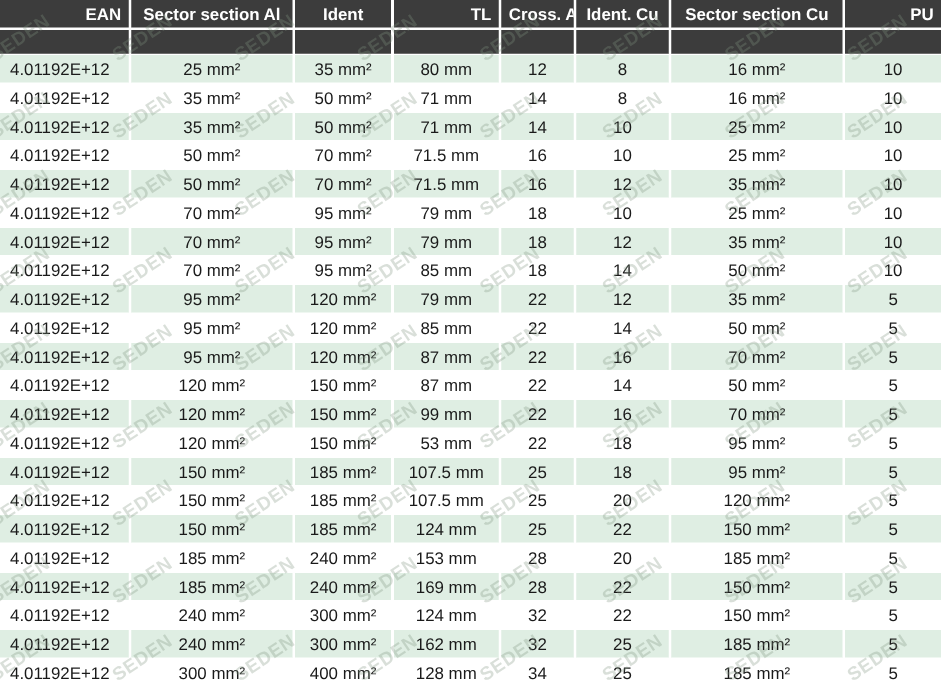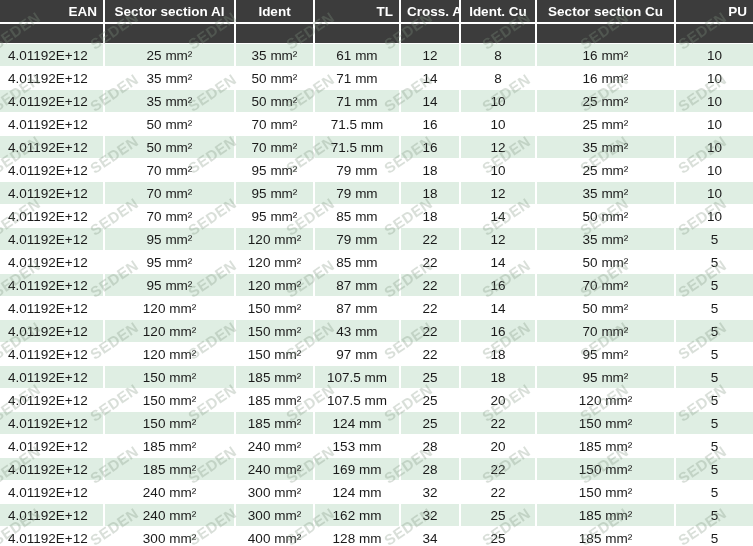--- a/index.html
+++ b/index.html
@@ -215,21 +215,21 @@
           <th></th>
           <th></th>
           <th></th>
         </tr>
     </thead>
     <tbody id="table-body">
         <tr class="odd">
           <td class="ean">4.01192E+12</td>
           <td>25 mm²</td>
           <td>35 mm²</td>
-          <td>61 mm</td>
+          <td>80 mm</td>
           <td>12</td>
           <td>8</td>
           <td>16 mm²</td>
           <td>10</td>
         </tr>
         <tr class="even">
           <td class="ean">4.01192E+12</td>
           <td>35 mm²</td>
           <td>50 mm²</td>
           <td>71 mm</td>
@@ -335,31 +335,31 @@
           <td>87 mm</td>
           <td>22</td>
           <td>14</td>
           <td>50 mm²</td>
           <td>5</td>
         </tr>
         <tr class="odd">
           <td class="ean">4.01192E+12</td>
           <td>120 mm²</td>
           <td>150 mm²</td>
-          <td>43 mm</td>
+          <td>99 mm</td>
           <td>22</td>
           <td>16</td>
           <td>70 mm²</td>
           <td>5</td>
         </tr>
         <tr class="even">
           <td class="ean">4.01192E+12</td>
           <td>120 mm²</td>
           <td>150 mm²</td>
-          <td>97 mm</td>
+          <td>53 mm</td>
           <td>22</td>
           <td>18</td>
           <td>95 mm²</td>
           <td>5</td>
         </tr>
         <tr class="odd">
           <td class="ean">4.01192E+12</td>
           <td>150 mm²</td>
           <td>185 mm²</td>
           <td>107.5 mm</td>

